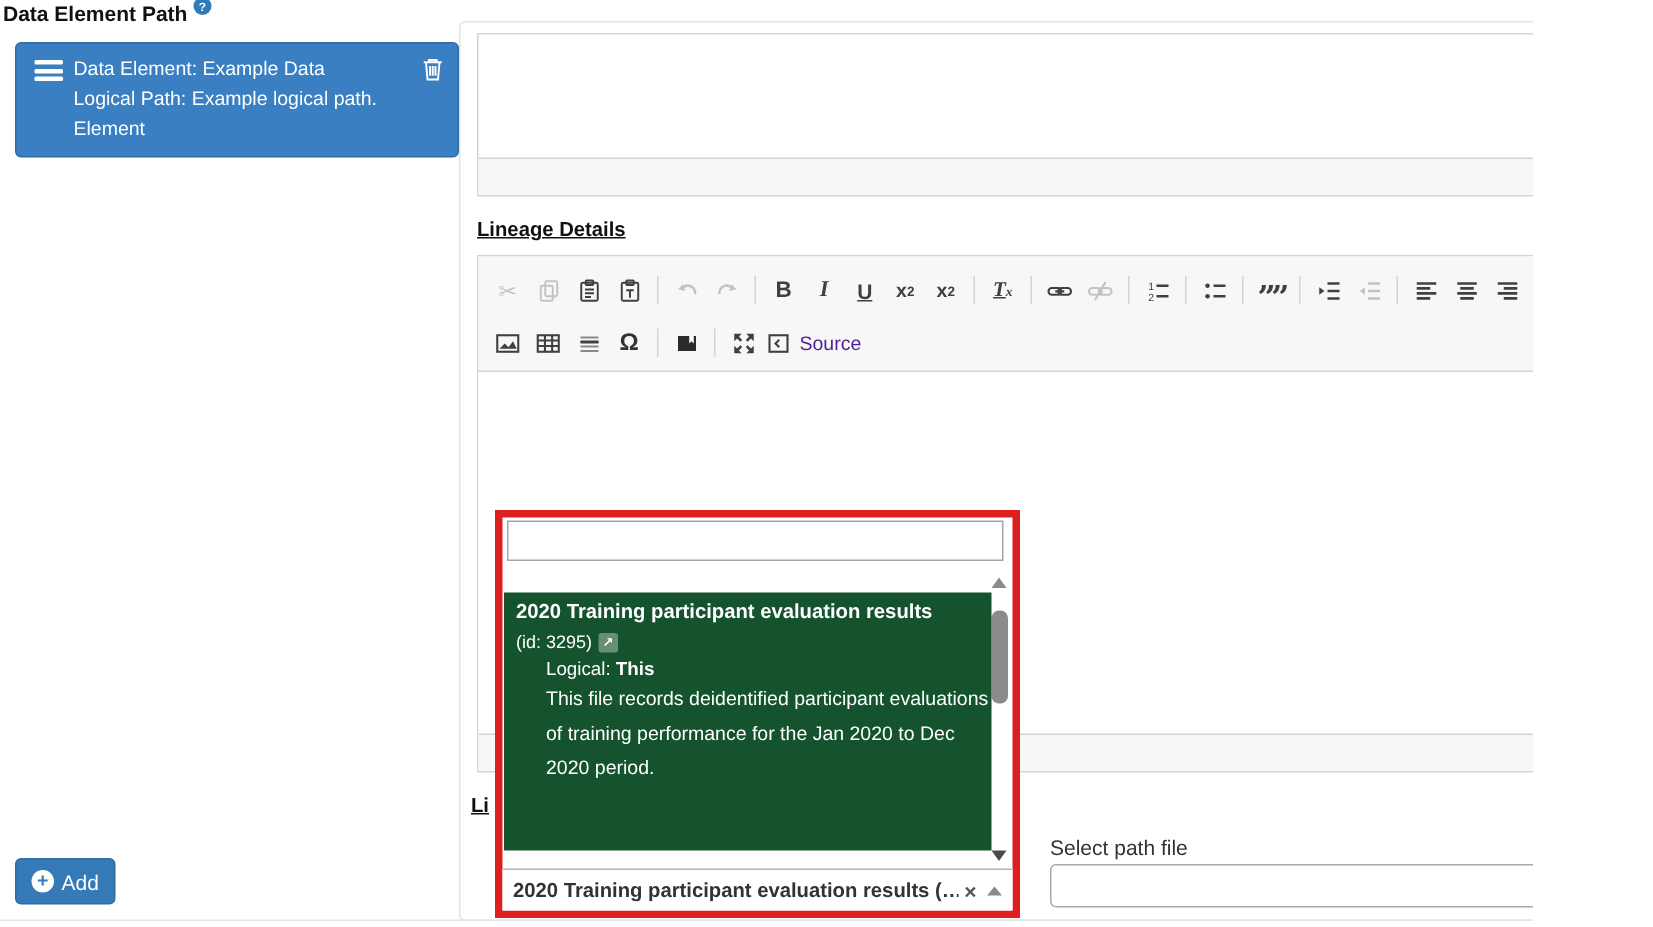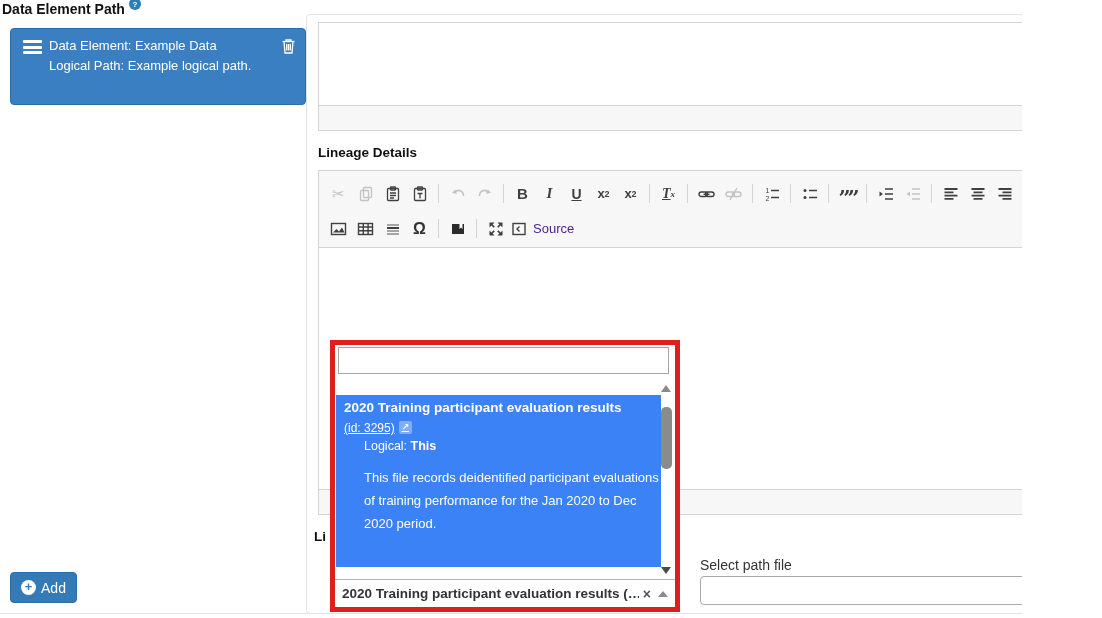--- a/index.html
+++ b/index.html
@@ -27,21 +27,21 @@
 
   
   .panel { position:absolute; left:306px; top:14px; width:770px; height:600px;
     border:1px solid #e4e4e4; border-radius:4px; }
   .editor-box { position:absolute; background:#fff; border:1px solid #d4d4d4; }
   .editor1 { left:318px; top:22px; width:757px; height:109px; }
   .editor-footer { position:absolute; left:0; right:0; bottom:0; height:25px; background:#f7f7f7;
     border-top:1px solid #d4d4d4; }
   .resize-grip { position:absolute; right:4px; bottom:4px; width:0; height:0;
     border-left:9px solid transparent; border-bottom:9px solid #bdbdbd; }
-  .section-label { position:absolute; font-size:13.5px; font-weight:bold; color:#111; }
+  .section-label { position:absolute; font-size:13.5px; font-weight:bold; color:#111;text-decoration:underline; }
   .lbl-lineage { left:318px; top:145px; }
   .lbl-hidden { left:314px; top:529px; z-index:1; }
 
   .editor2 { left:318px; top:170px; width:757px; height:345px; }
   .toolbar { height:77px; background:#f7f7f7; border-bottom:1px solid #d4d4d4; padding:5px 6px 0 6px; }
   .tb-row { display:flex; align-items:center; height:35px; }
   .tb-btn { min-width:27px; height:26px; display:flex; align-items:center; justify-content:center;
     color:#404040; cursor:pointer; font-size:14px; }
   .tb-btn.disabled { color:#c3c3c3; cursor:default; }
   .tb-sep { width:1px; height:19px; background:#d4d4d4; margin:0 5px; }
@@ -70,27 +70,27 @@
   .overlay { position:absolute; left:330px; top:340px; width:350px; height:272px;
     border:5px solid #dd1f1f; background:#fff; z-index:20; }
   .ov-search { position:absolute; left:3px; top:2px; width:331px; height:27px;
     border:1px solid #a6a6a6; font-size:13px; padding:0 6px; outline:none; }
   .ov-up { position:absolute; right:4px; top:40px; width:0; height:0;
     border-left:5px solid transparent; border-right:5px solid transparent; border-bottom:7px solid #8a8a8a; }
   .ov-thumb { position:absolute; right:3px; top:62px; width:11px; height:62px; background:#8b8b8b; border-radius:5px; }
   .ov-down { position:absolute; right:4px; top:222px; width:0; height:0;
     border-left:5px solid transparent; border-right:5px solid transparent; border-top:7px solid #4a4a4a; }
   .ov-item { position:absolute; left:1px; top:50px; width:325px; height:172px;
-    background:#3b82f6; color:#fff; padding:5px 8px; cursor:pointer; }
+    background:#14532d; color:#fff; padding:5px 8px; cursor:pointer; }
   .ov-title { font-size:13.5px; font-weight:bold; }
-  .ov-id { font-size:12px; margin-top:6px; display:flex; align-items:flex-start; gap:4px;text-decoration:underline; }
+  .ov-id { font-size:12px; margin-top:6px; display:flex; align-items:center; gap:4px; }
   .ext-badge { width:13px; height:13px; background:rgba(255,255,255,.35); border-radius:2px;
     font-size:9px; font-weight:bold; text-align:center; line-height:13px; color:#fff; }
   .ov-sub { font-size:12.5px; margin-left:20px; margin-top:7px; }
-  .ov-desc { font-size:13px; line-height:23px; margin-left:20px; margin-top:13px; width:302px; }
+  .ov-desc { font-size:13px; line-height:23px; margin-left:20px; margin-top:1px; width:302px; }
   .ov-selbar { position:absolute; left:0; top:234px; width:340px; height:28px; background:#fff;
     border-top:1px solid #b5b5b5; display:flex; align-items:center; padding:0 7px; }
   .ov-seltext { flex:1; font-size:13.5px; font-weight:bold; color:#333; white-space:nowrap; overflow:hidden; }
   .ov-remove { font-size:14px; font-weight:bold; color:#555; margin:0 7px 0 4px; cursor:pointer; }
   .ov-collapse { width:0; height:0; border-left:5px solid transparent; border-right:5px solid transparent;
     border-bottom:6px solid #8a8a8a; cursor:pointer; }
 
   
   .pg-scroll { position:absolute; left:1084px; top:0; width:18px; height:618px; background:#fafafa; border-left:1px solid #ececec; }
   .pg-up { position:absolute; left:4px; top:24px; width:0; height:0;
@@ -110,20 +110,21 @@
 
   <div class="path-card">
     <div class="hamburger">
         <i></i>
         <i></i>
         <i></i>
       </div>
     <div class="card-text">
       <span style="display:block">Data Element: Example Data</span>
       <span style="display:block">Logical Path: Example logical path.</span>
+      <span style="display:block">Element</span>
     </div>
     <span class="trash">
       <svg width="15" height="16" viewBox="0 0 15 16">
           <g stroke="#fff" stroke-width="1.3" fill="none">
         <path d="M1.5 3.5 h12"></path>
             <path d="M5 3.5 V2 h5 v1.5"></path>
         <path d="M3 3.5 l1 11.5 h7 l1-11.5"></path>
             <path d="M5.7 6 v6.5 M7.5 6 v6.5 M9.3 6 v6.5"></path>
       </g>
         </svg>

